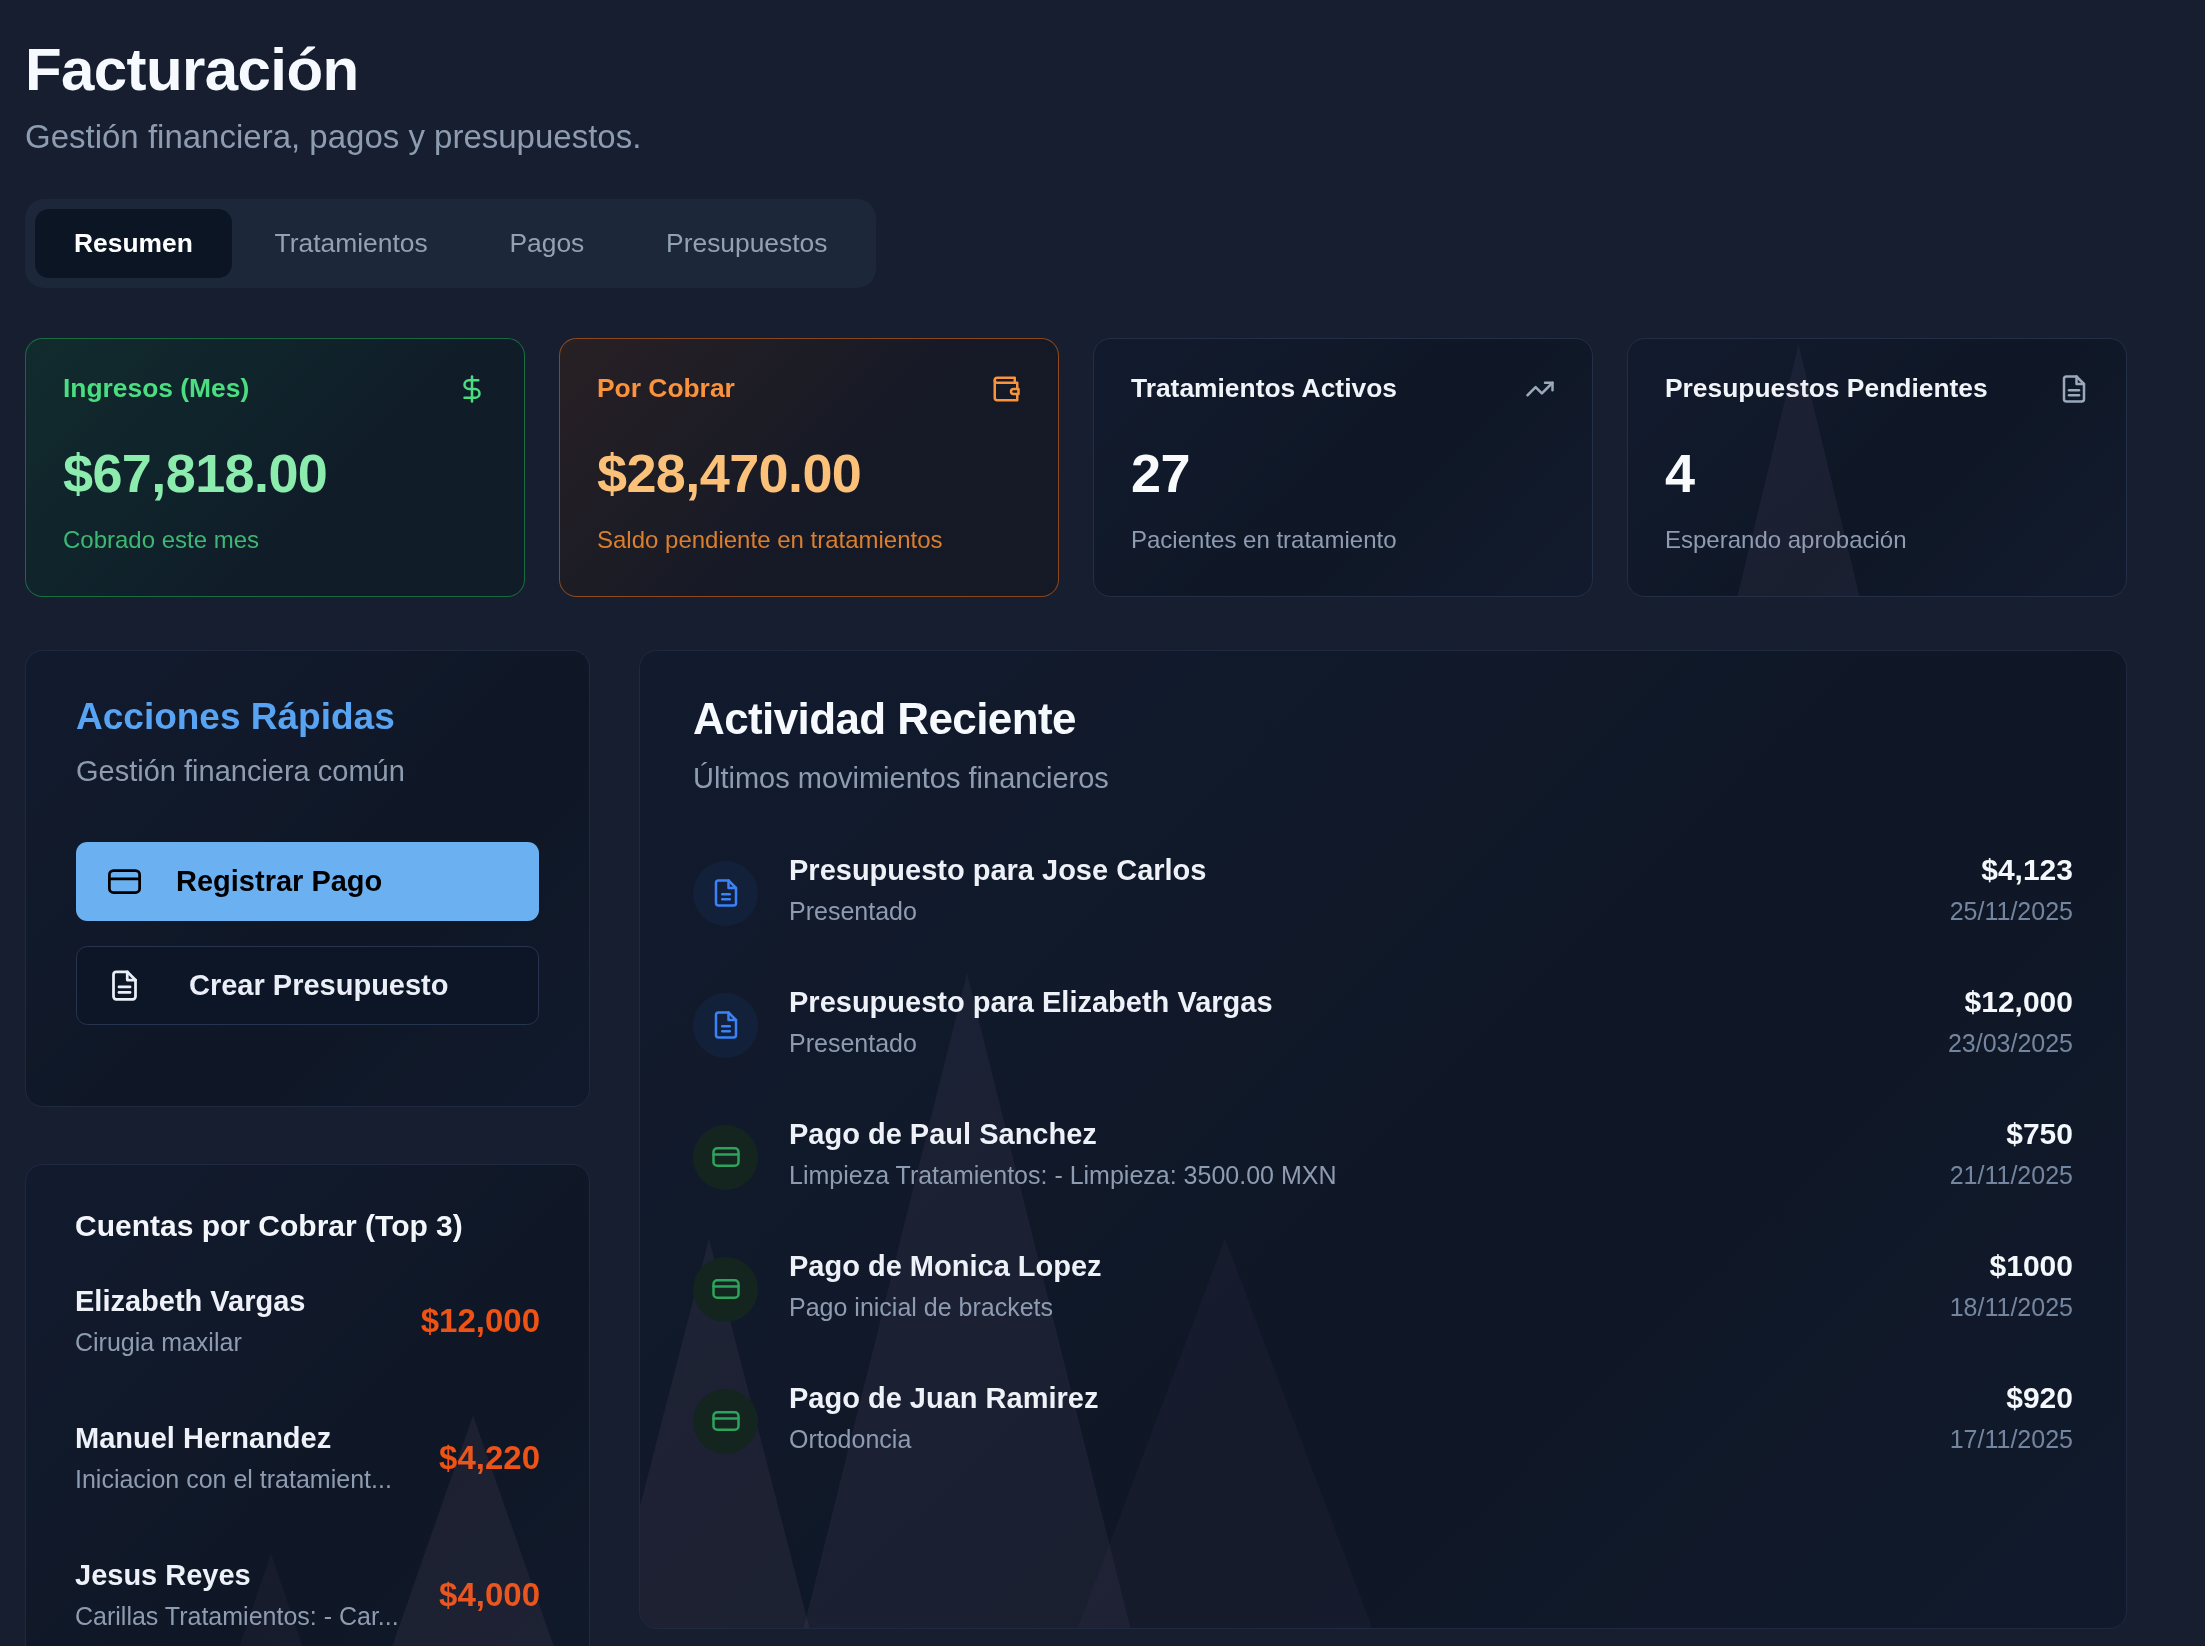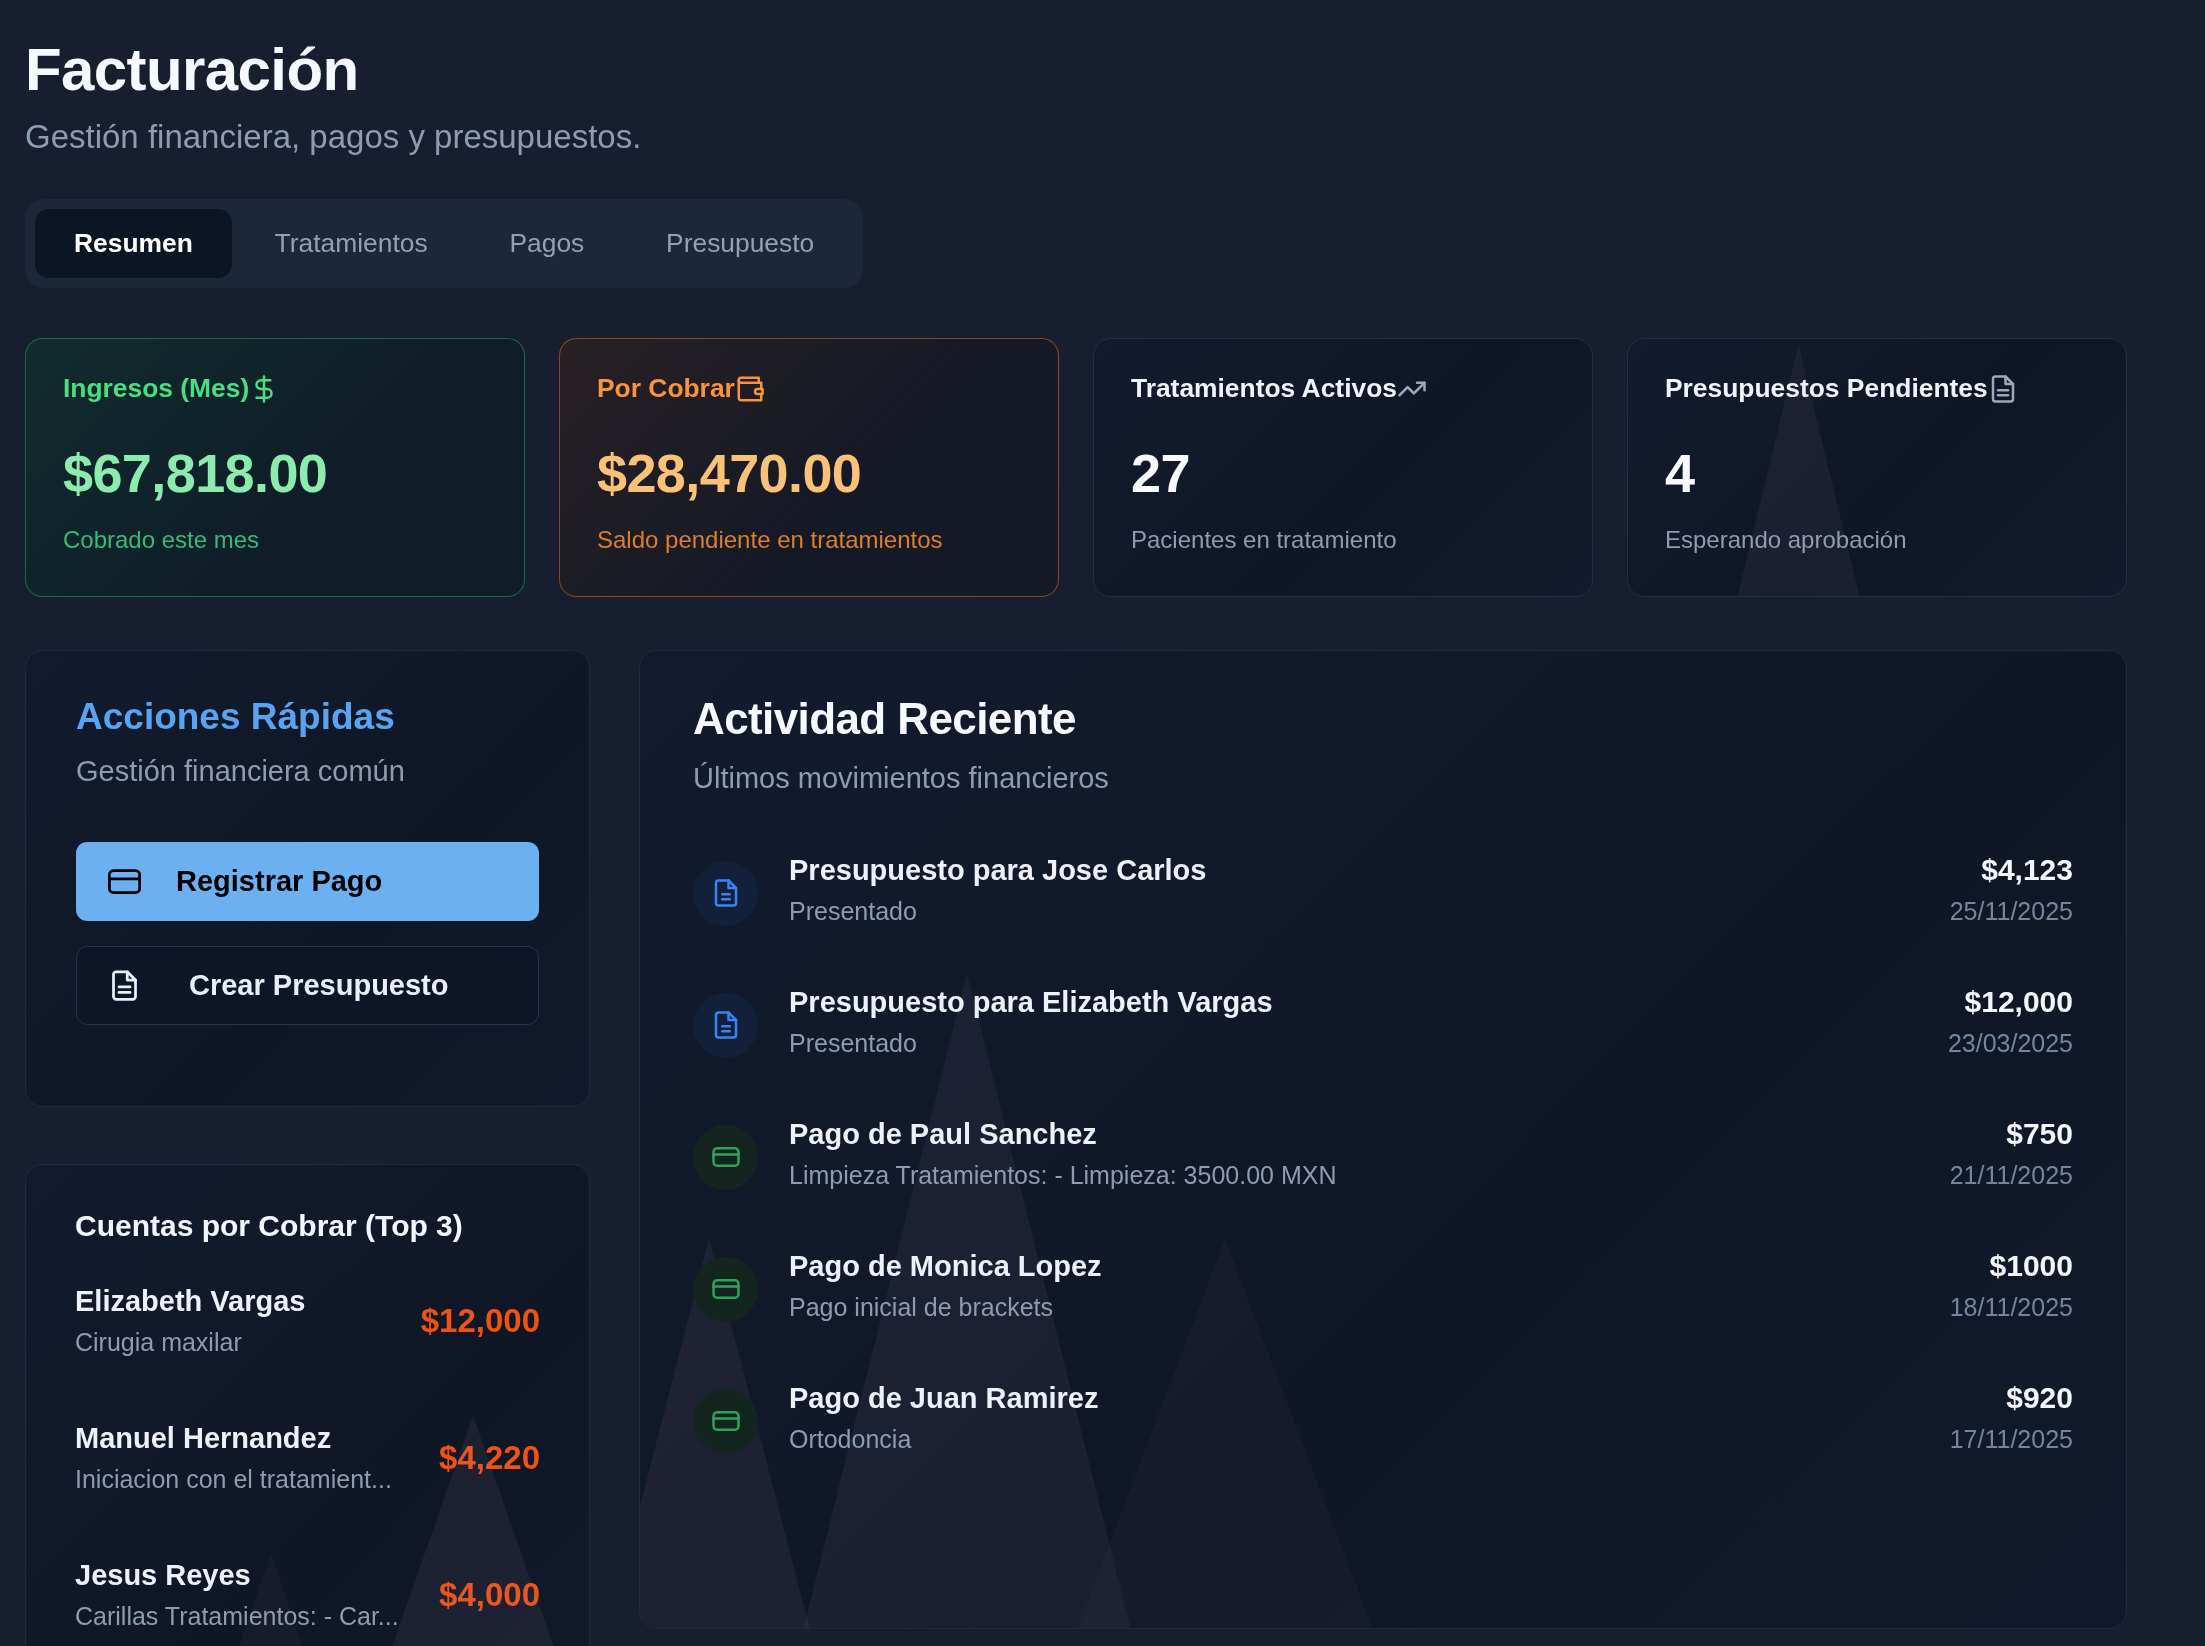--- a/index.html
+++ b/index.html
@@ -24,21 +24,21 @@
 
   
   .stats { margin-top:50px; display:grid; grid-template-columns:repeat(4,1fr); gap:34px; }
   .stat { height:259px; border-radius:17.6px; padding:34px 37px; position:relative; overflow:hidden;
           background:linear-gradient(135deg,#121b2e 0%,#0f1726 55%,#121b2d 100%);
           border:1.3px solid #232f46; }
   .stat.green { border-color:rgba(34,197,94,.45);
           background:linear-gradient(135deg,rgba(34,197,94,.10),rgba(34,197,94,.02) 60%),#0f1a28; }
   .stat.orange { border-color:rgba(249,115,22,.5);
           background:linear-gradient(135deg,rgba(249,115,22,.10),rgba(249,115,22,.02) 60%),#101726; }
-  .stat-head { display:flex; justify-content:flex-start; align-items:center; }
+  .stat-head { display:flex; justify-content:space-between; align-items:center; }
   .stat-label { font-size:26.4px; font-weight:600; color:#f1f5fa; }
   .stat.green .stat-label { color:#4ade80; }
   .stat.orange .stat-label { color:#fb923c; }
   .stat-icon { width:30px; height:30px; color:#9aa8bc; flex:none; }
   .stat.green .stat-icon { color:#4ade80; }
   .stat.orange .stat-icon { color:#fb923c; }
   .stat-value { margin-top:38px; font-size:54px; font-weight:700; letter-spacing:-0.6px; color:#f8fafc; }
   .stat.green .stat-value { color:#8cecae; }
   .stat.orange .stat-value { color:#fcc178; }
   .stat-sub { margin-top:21.4px; font-size:24px; color:#8e9cb1; }
@@ -98,21 +98,21 @@
 
 <div class="page">
 
   <h1 class="page-title">Facturación</h1>
   <p class="page-subtitle">Gestión financiera, pagos y presupuestos.</p>
 
   <div class="tabs">
     <div class="tab active">Resumen</div>
     <div class="tab">Tratamientos</div>
     <div class="tab">Pagos</div>
-    <div class="tab">Presupuesto</div>
+    <div class="tab">Presupuestos</div>
   </div>
 
   <div class="stats">
 
     <div class="stat green">
       <div class="stat-head">
         <span class="stat-label">Ingresos (Mes)</span>
         <span class="stat-icon">
           <svg viewBox="0 0 24 24" fill="none" stroke="currentColor" stroke-width="2" stroke-linecap="round" stroke-linejoin="round">
               <line x1="12" y1="2" x2="12" y2="22"></line>

